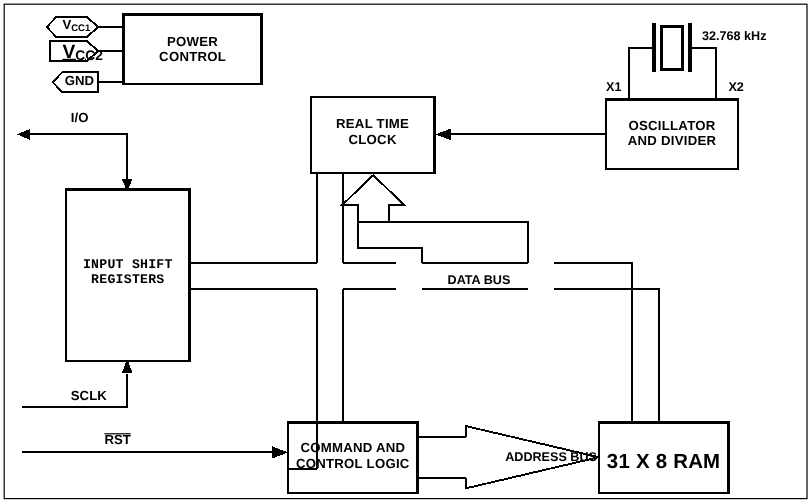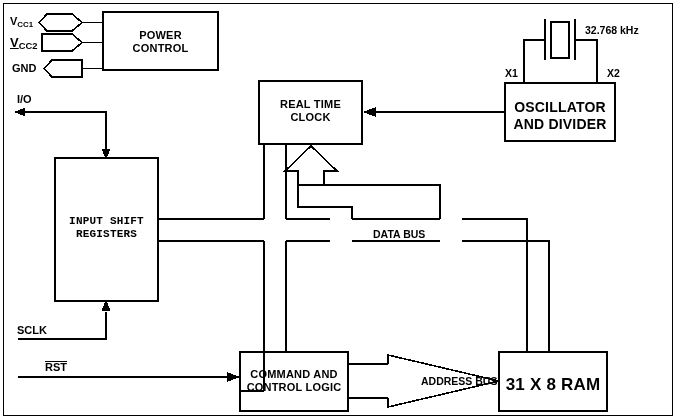--- a/index.html
+++ b/index.html
@@ -24,20 +24,21 @@
     color:#000;
     line-height:1.18;
     letter-spacing:0.2px;
     pointer-events:none;
   }
   .pin-label{
     position:absolute;
     font-weight:bold;
     color:#000;
     white-space:nowrap;
+    margin-left:42px;
   }
   .pin-label sub{font-size:.72em;font-weight:bold;vertical-align:baseline;position:relative;top:2px;}
   .overbar{border-top:1.4px solid #000;padding-top:0px;display:inline-block;line-height:1.05;}
   .bus-label{
     position:absolute;
     font-weight:bold;
     color:#000;
     white-space:nowrap;
     margin-left:40px;
   }
@@ -128,21 +129,21 @@
       <polygon points="388,355 388,373 388,373 499,381 388,389 388,407 499,381" fill="#fff" stroke="none"></polygon>
       <polyline points="388,364 388,355 499,381 388,407 388,398" fill="#fff" stroke="#000" stroke-width="1.6"></polyline>
 
     </g>
   </svg>
 
   <div class="pin-label" style="left:10px;top:15px;font-size:11px;">
     <span>V</span><sub>CC1</sub>
   </div>
 
-  <div class="pin-label" style="left:10px;top:35px;font-size:13px;text-decoration:underline;">
+  <div class="pin-label" style="left:10px;top:35px;font-size:16px;text-decoration:underline;">
     <span>V</span><sub>CC2</sub>
   </div>
 
   <div class="pin-label" style="left:12px;top:62px;font-size:11px;">GND</div>
 
   <div class="pin-label" style="left:17px;top:93px;font-size:11px;">I/O</div>
 
   <div class="pin-label" style="left:17px;top:324px;font-size:11px;">SCLK</div>
 
   <div class="pin-label" style="left:17px;top:361px;font-size:11px;padding-left:28px;">
@@ -152,21 +153,21 @@
   <div class="blk-label" style="left:103px;top:29px;width:115px;font-size:11px;">
     <div>POWER</div>
     <div>CONTROL</div>
   </div>
 
   <div class="blk-label" style="left:259px;top:98px;width:103px;font-size:11px;">
     <div>REAL TIME</div>
     <div>CLOCK</div>
   </div>
 
-  <div class="blk-label" style="left:505px;top:99px;width:110px;font-size:14px;">
+  <div class="blk-label" style="left:505px;top:99px;width:110px;font-size:11px;">
     <div>OSCILLATOR</div>
     <div>AND DIVIDER</div>
   </div>
 
   <div class="blk-label" style="left:55px;top:215px;width:103px;font-size:11px;font-family:Liberation Mono, monospace;">
     <div>INPUT SHIFT</div>
     <div>REGISTERS</div>
   </div>
 
   <div class="blk-label" style="left:240px;top:368px;width:108px;font-size:11px;">

